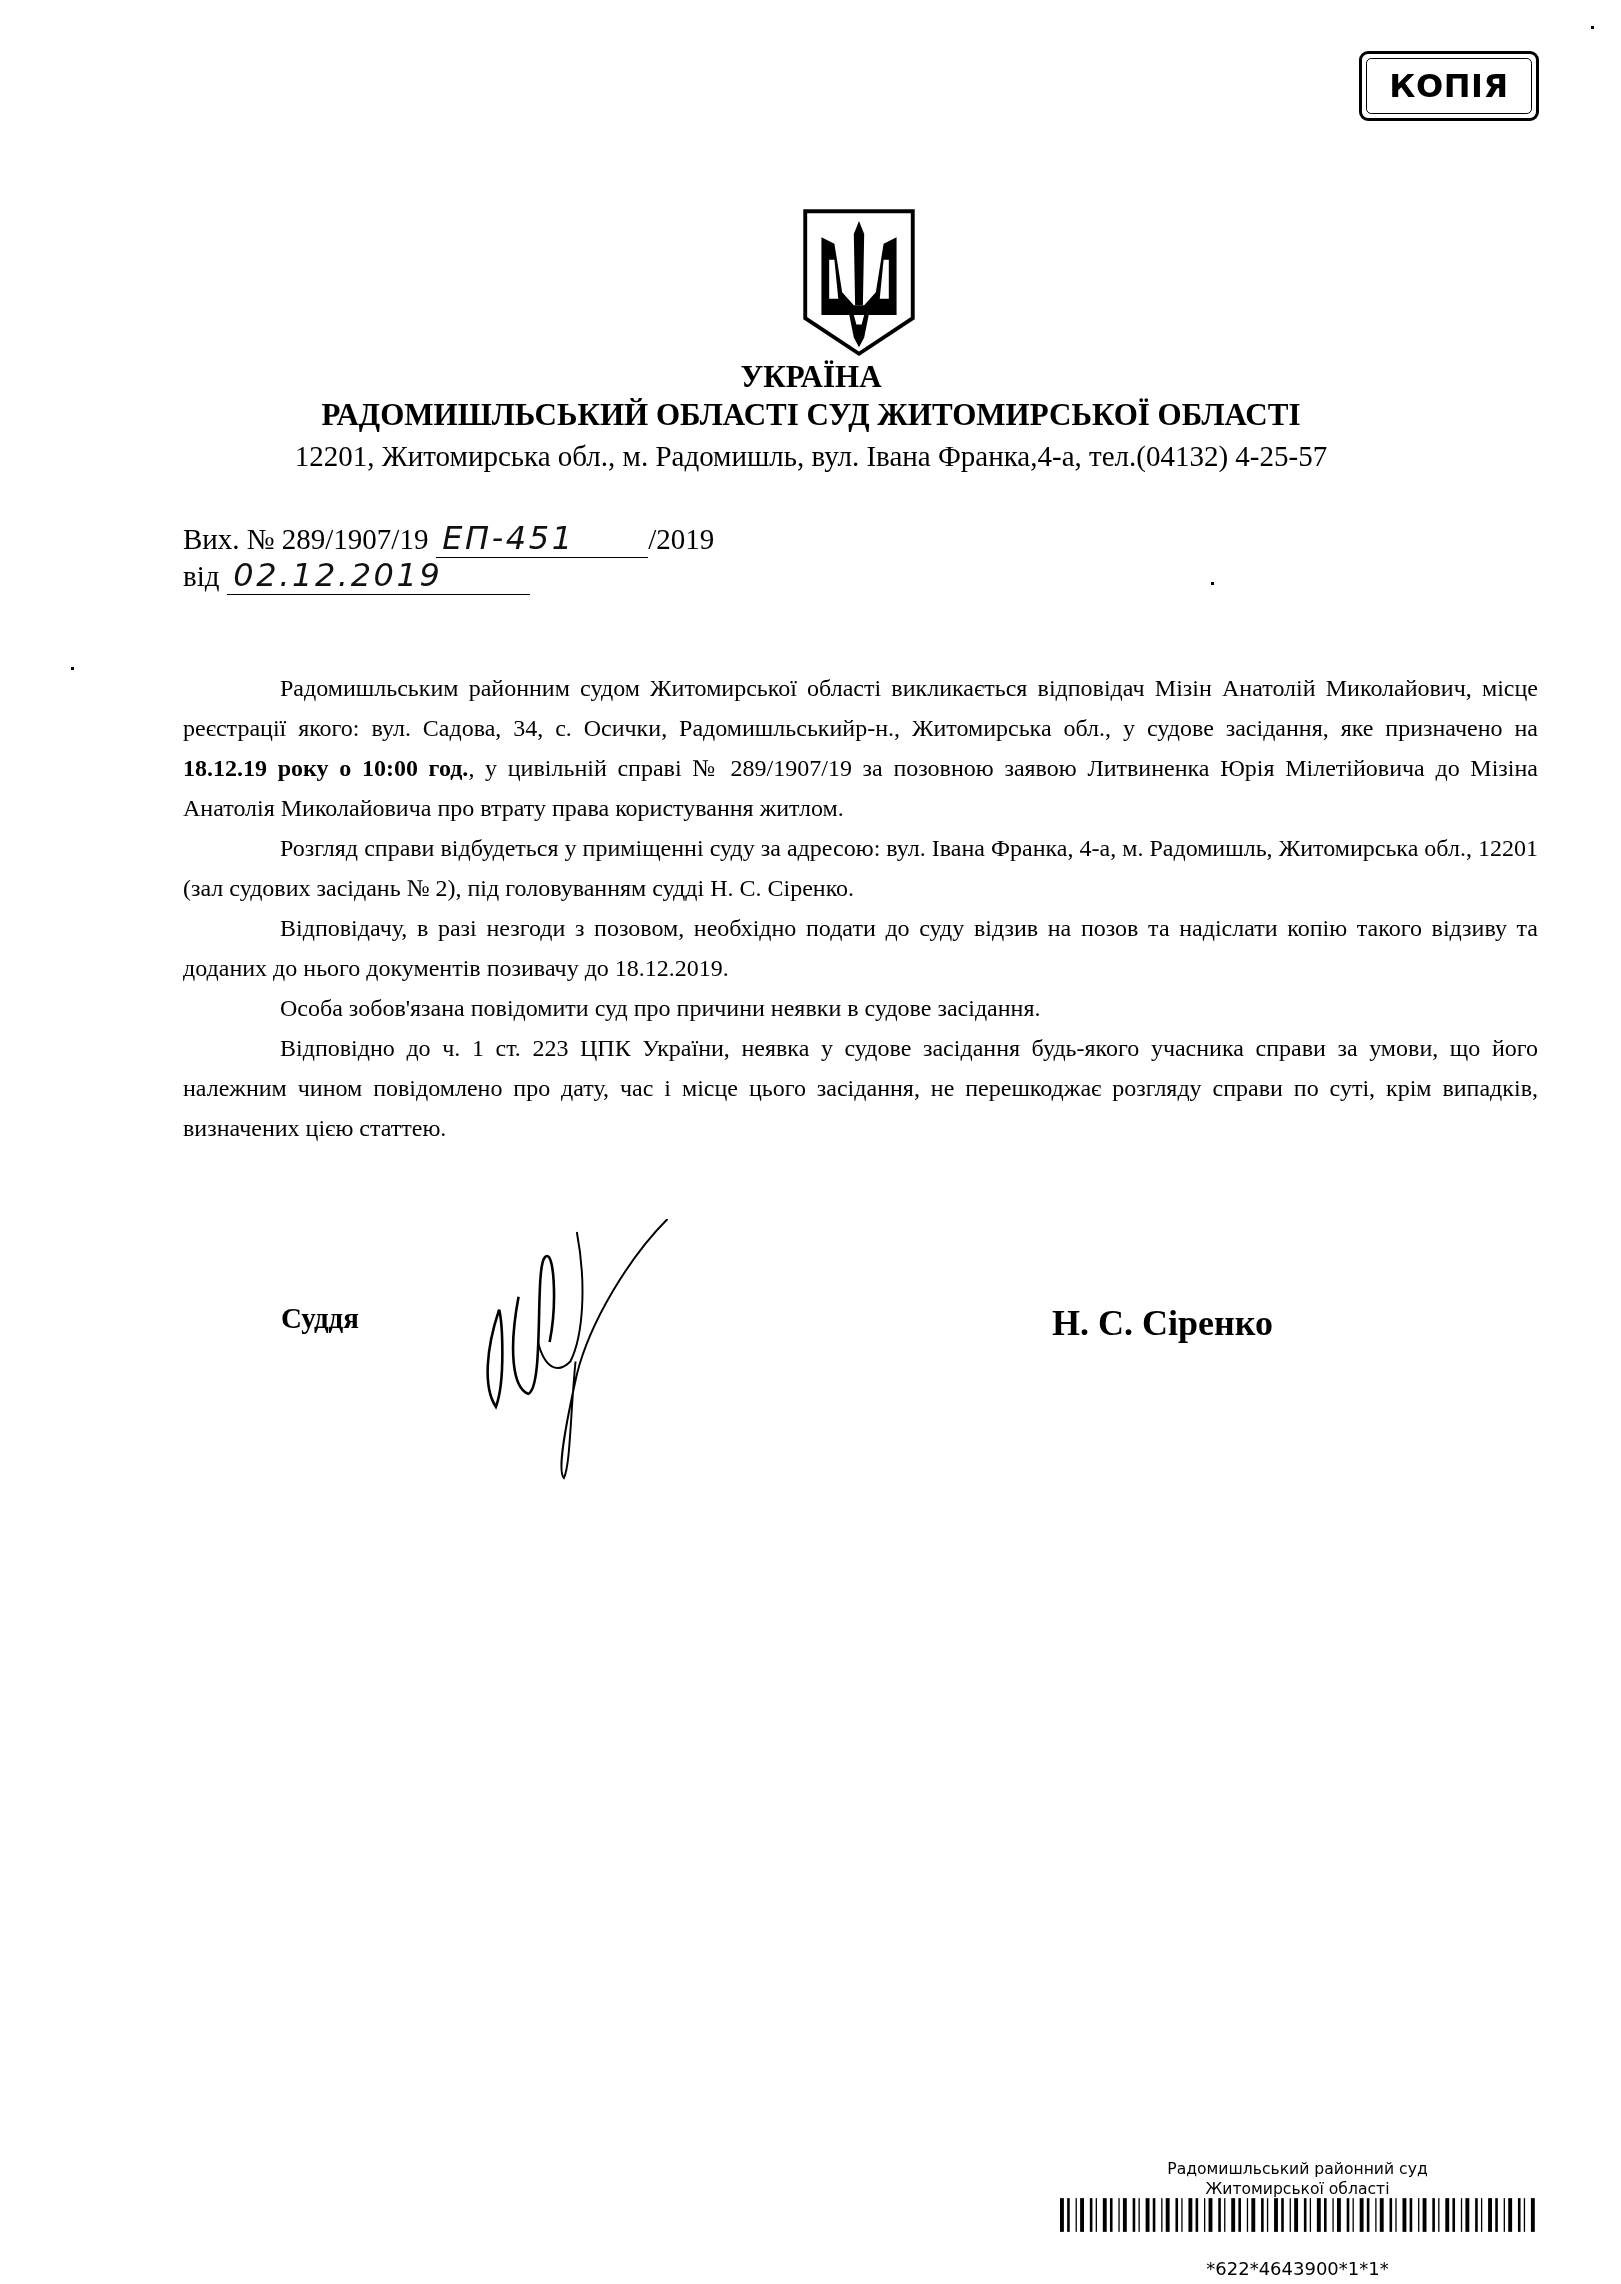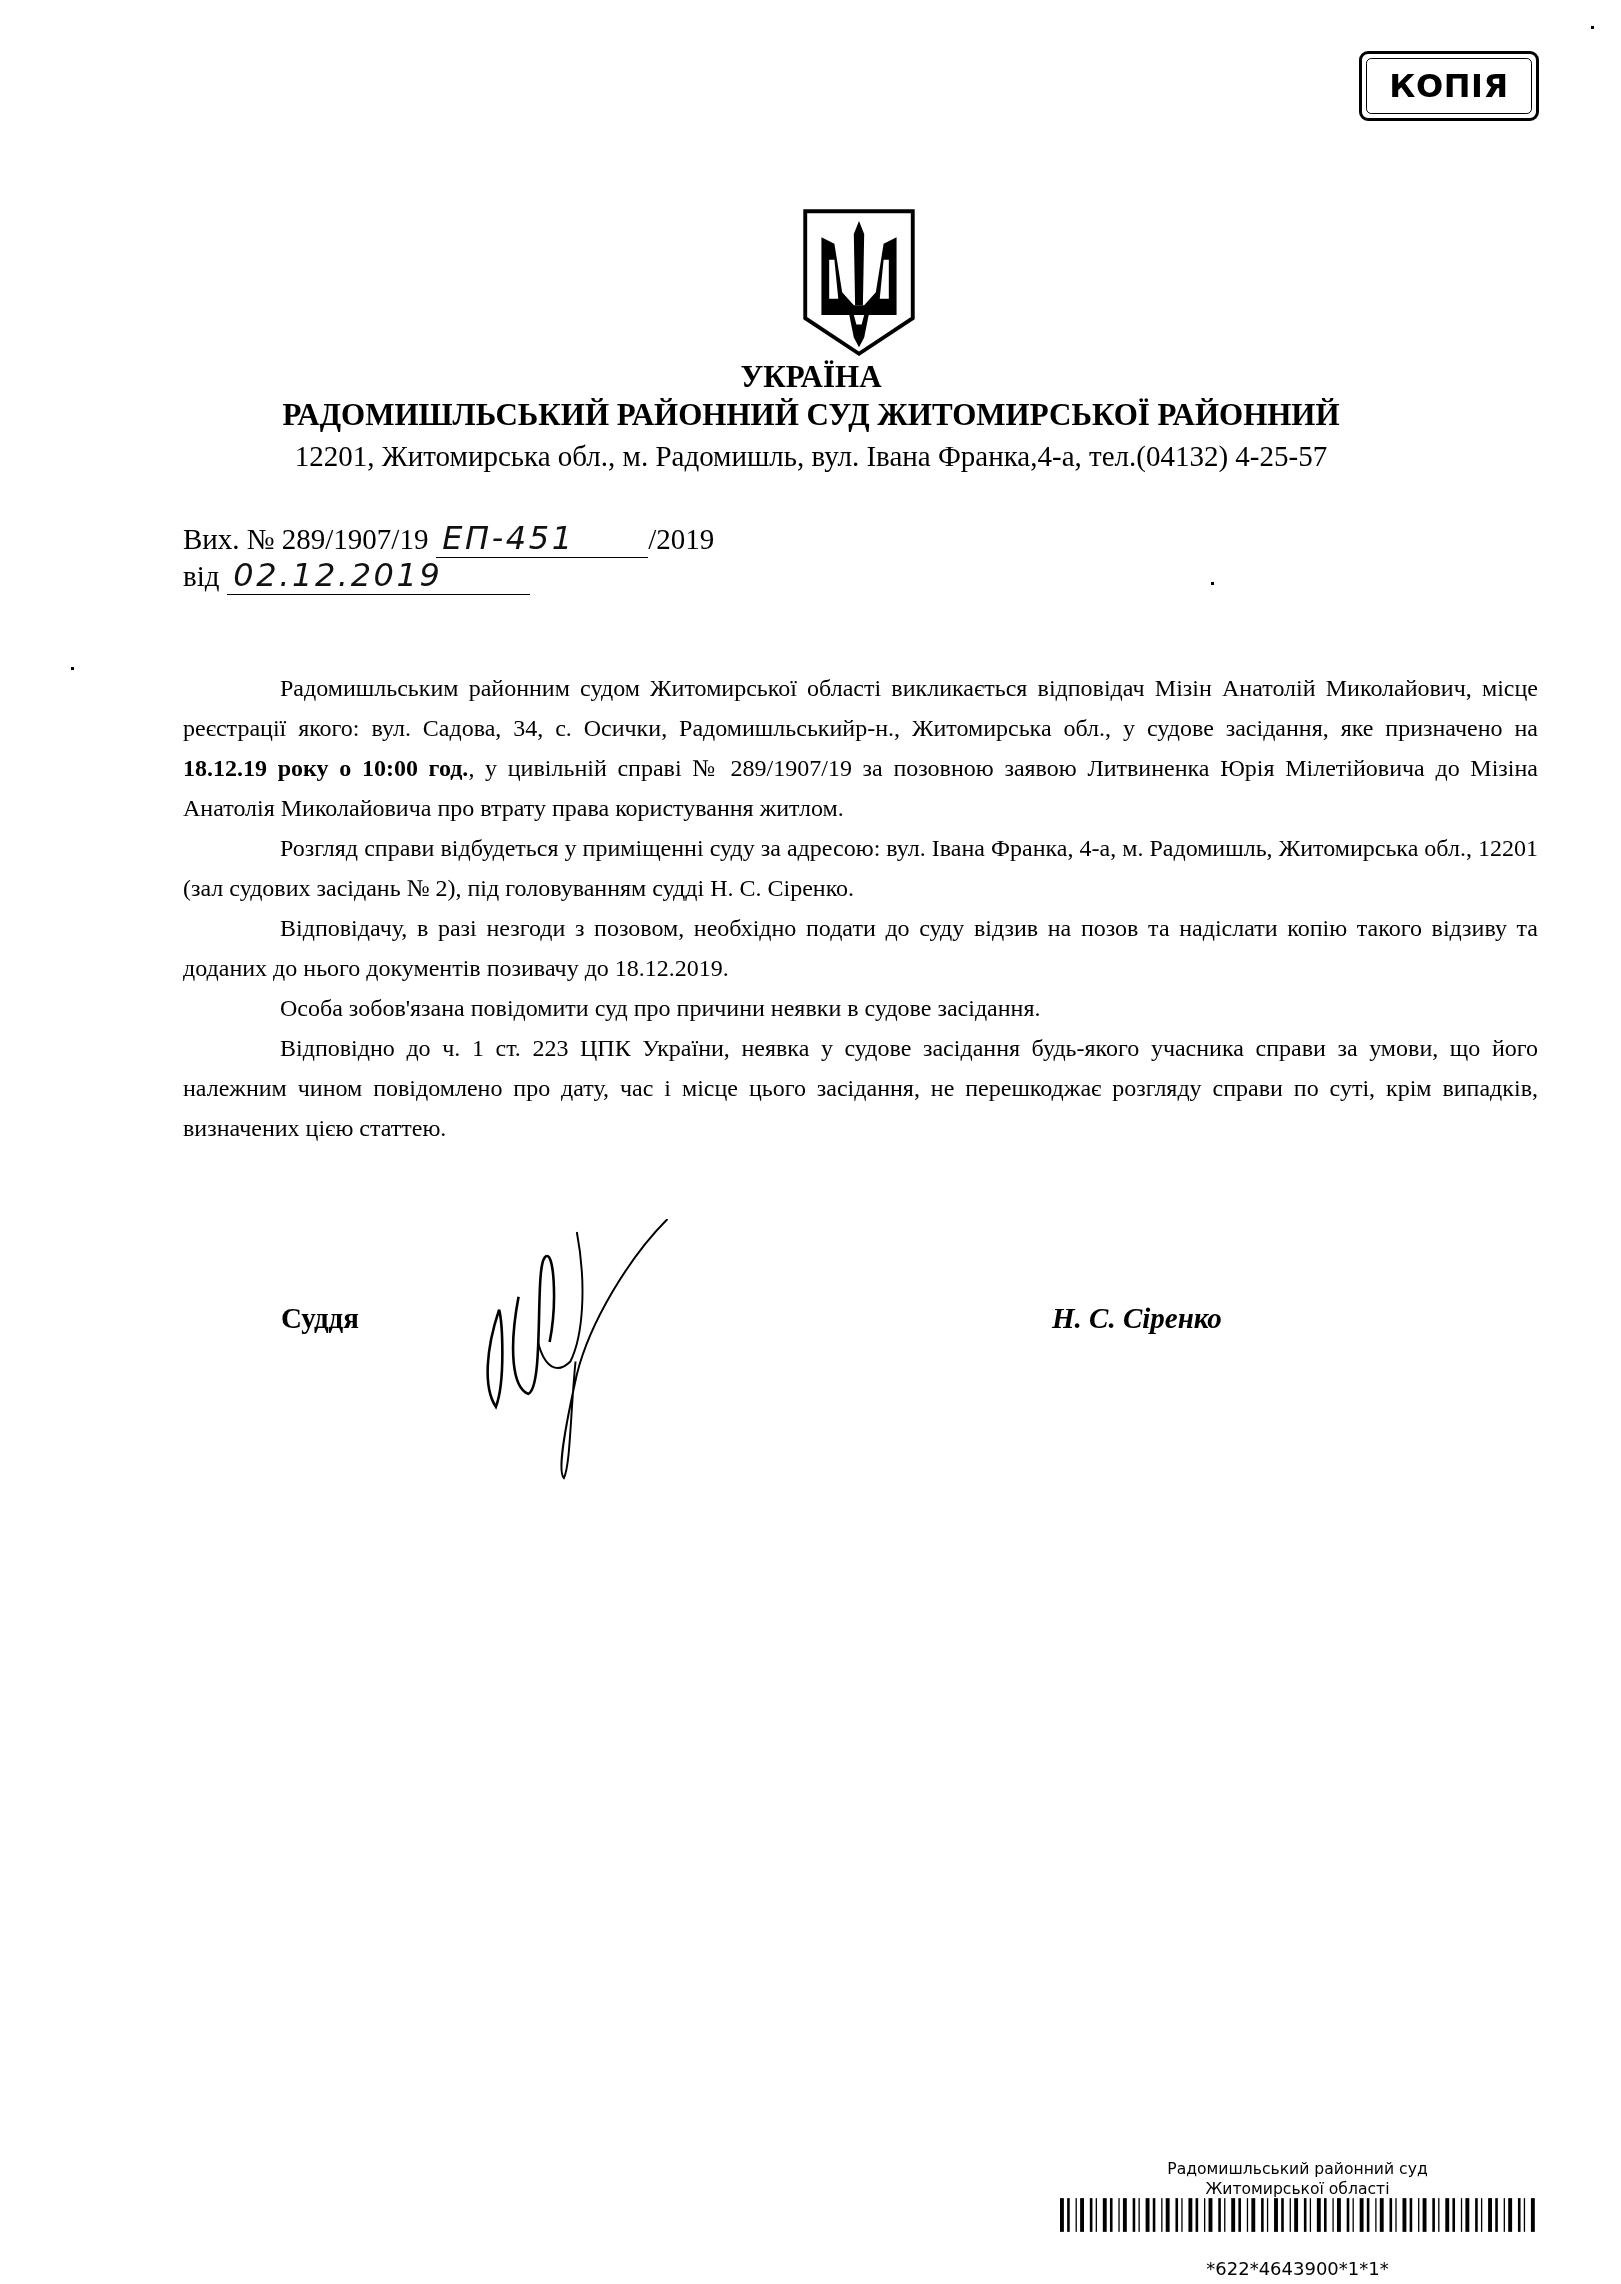--- a/index.html
+++ b/index.html
@@ -18,21 +18,21 @@
   #outno { left:183px; top:519px; font-size:29px; }
   #outdate { left:183px; top:556px; font-size:29px; }
   .hw { font-family:"DejaVu Sans","Liberation Sans",sans-serif; font-style:italic; font-size:32px; color:#111;
         display:inline-block; border-bottom:1.9px solid #000; letter-spacing:2.6px; }
   #hw-no { width:206px; padding-left:6.5px; }
   #hw-date { width:297px; padding-left:6.5px; }
   #body { left:183px; top:668px; width:1355px; font-size:24px; line-height:40px; }
   #body p { margin:0; text-align:justify; text-indent:97px; }
   #body b { font-weight:bold; }
   #sig-title { left:281px; top:1302px; font-size:29px; font-weight:bold; }
-  #sig-name { left:1052px; top:1302px; font-size:29px; font-weight:bold;font-style:italic; }
+  #sig-name { left:1052px; top:1302px; font-size:36px; font-weight:bold; }
   #signature { left:473px; top:1219px; width:389px; height:272px; }
   #bc-court1, #bc-court2 { left:1038px; width:519px; text-align:center; font-family:"DejaVu Sans","Liberation Sans",sans-serif; font-size:15.6px; }
   #bc-court1 { top:2160px; }
   #bc-court2 { top:2180px; }
   #barcode { left:1060px; top:2198px; width:480px; height:34px; }
   #bc-text { left:1038px; top:2230px; width:519px; text-align:center; font-family:"DejaVu Sans","Liberation Sans",sans-serif; font-size:18px;margin-top:28px; }
   .dot { width:2.6px; height:2.6px; background:#000; }
 </style>
 </head>
 <body>
@@ -49,21 +49,21 @@
   <path d="M88 20 L96 40 L94 150 L82 150 L80 40 Z" fill="#000"></path>
   <path d="M30 45 L50 55 L62 130 L80 150 L80 165 L30 165 Z" fill="#000"></path>
   <path d="M146 45 L126 55 L114 130 L96 150 L96 165 L146 165 Z" fill="#000"></path>
   <path d="M42 80 L50 80 L56 140 L42 140 Z" fill="#fff"></path>
   <path d="M134 80 L126 80 L120 140 L134 140 Z" fill="#fff"></path>
   <path d="M70 150 L106 150 L96 200 L88 215 L80 200 Z" fill="#000"></path>
   <path d="M80 165 L96 165 L92 180 L84 180 Z" fill="#fff"></path>
 </svg>
 
 <div id="country" class="abs center">УКРАЇНА</div>
-<div id="court" class="abs center">РАДОМИШЛЬСЬКИЙ РАЙОННИЙ СУД  ЖИТОМИРСЬКОЇ РАЙОННИЙ</div>
+<div id="court" class="abs center">РАДОМИШЛЬСЬКИЙ ОБЛАСТІ СУД  ЖИТОМИРСЬКОЇ ОБЛАСТІ</div>
 <div id="address" class="abs center">12201, Житомирська обл., м. Радомишль, вул. Івана Франка,4-а, тел.(04132) 4-25-57</div>
 
 <div id="outno" class="abs">
   <span>Вих. № 289/1907/19 </span><span id="hw-no" class="hw">ЕП-451</span><span>/2019</span>
 </div>
 <div id="outdate" class="abs">
   <span>від </span><span id="hw-date" class="hw">02.12.2019</span>
 </div>
 
 <div id="body" class="abs">

